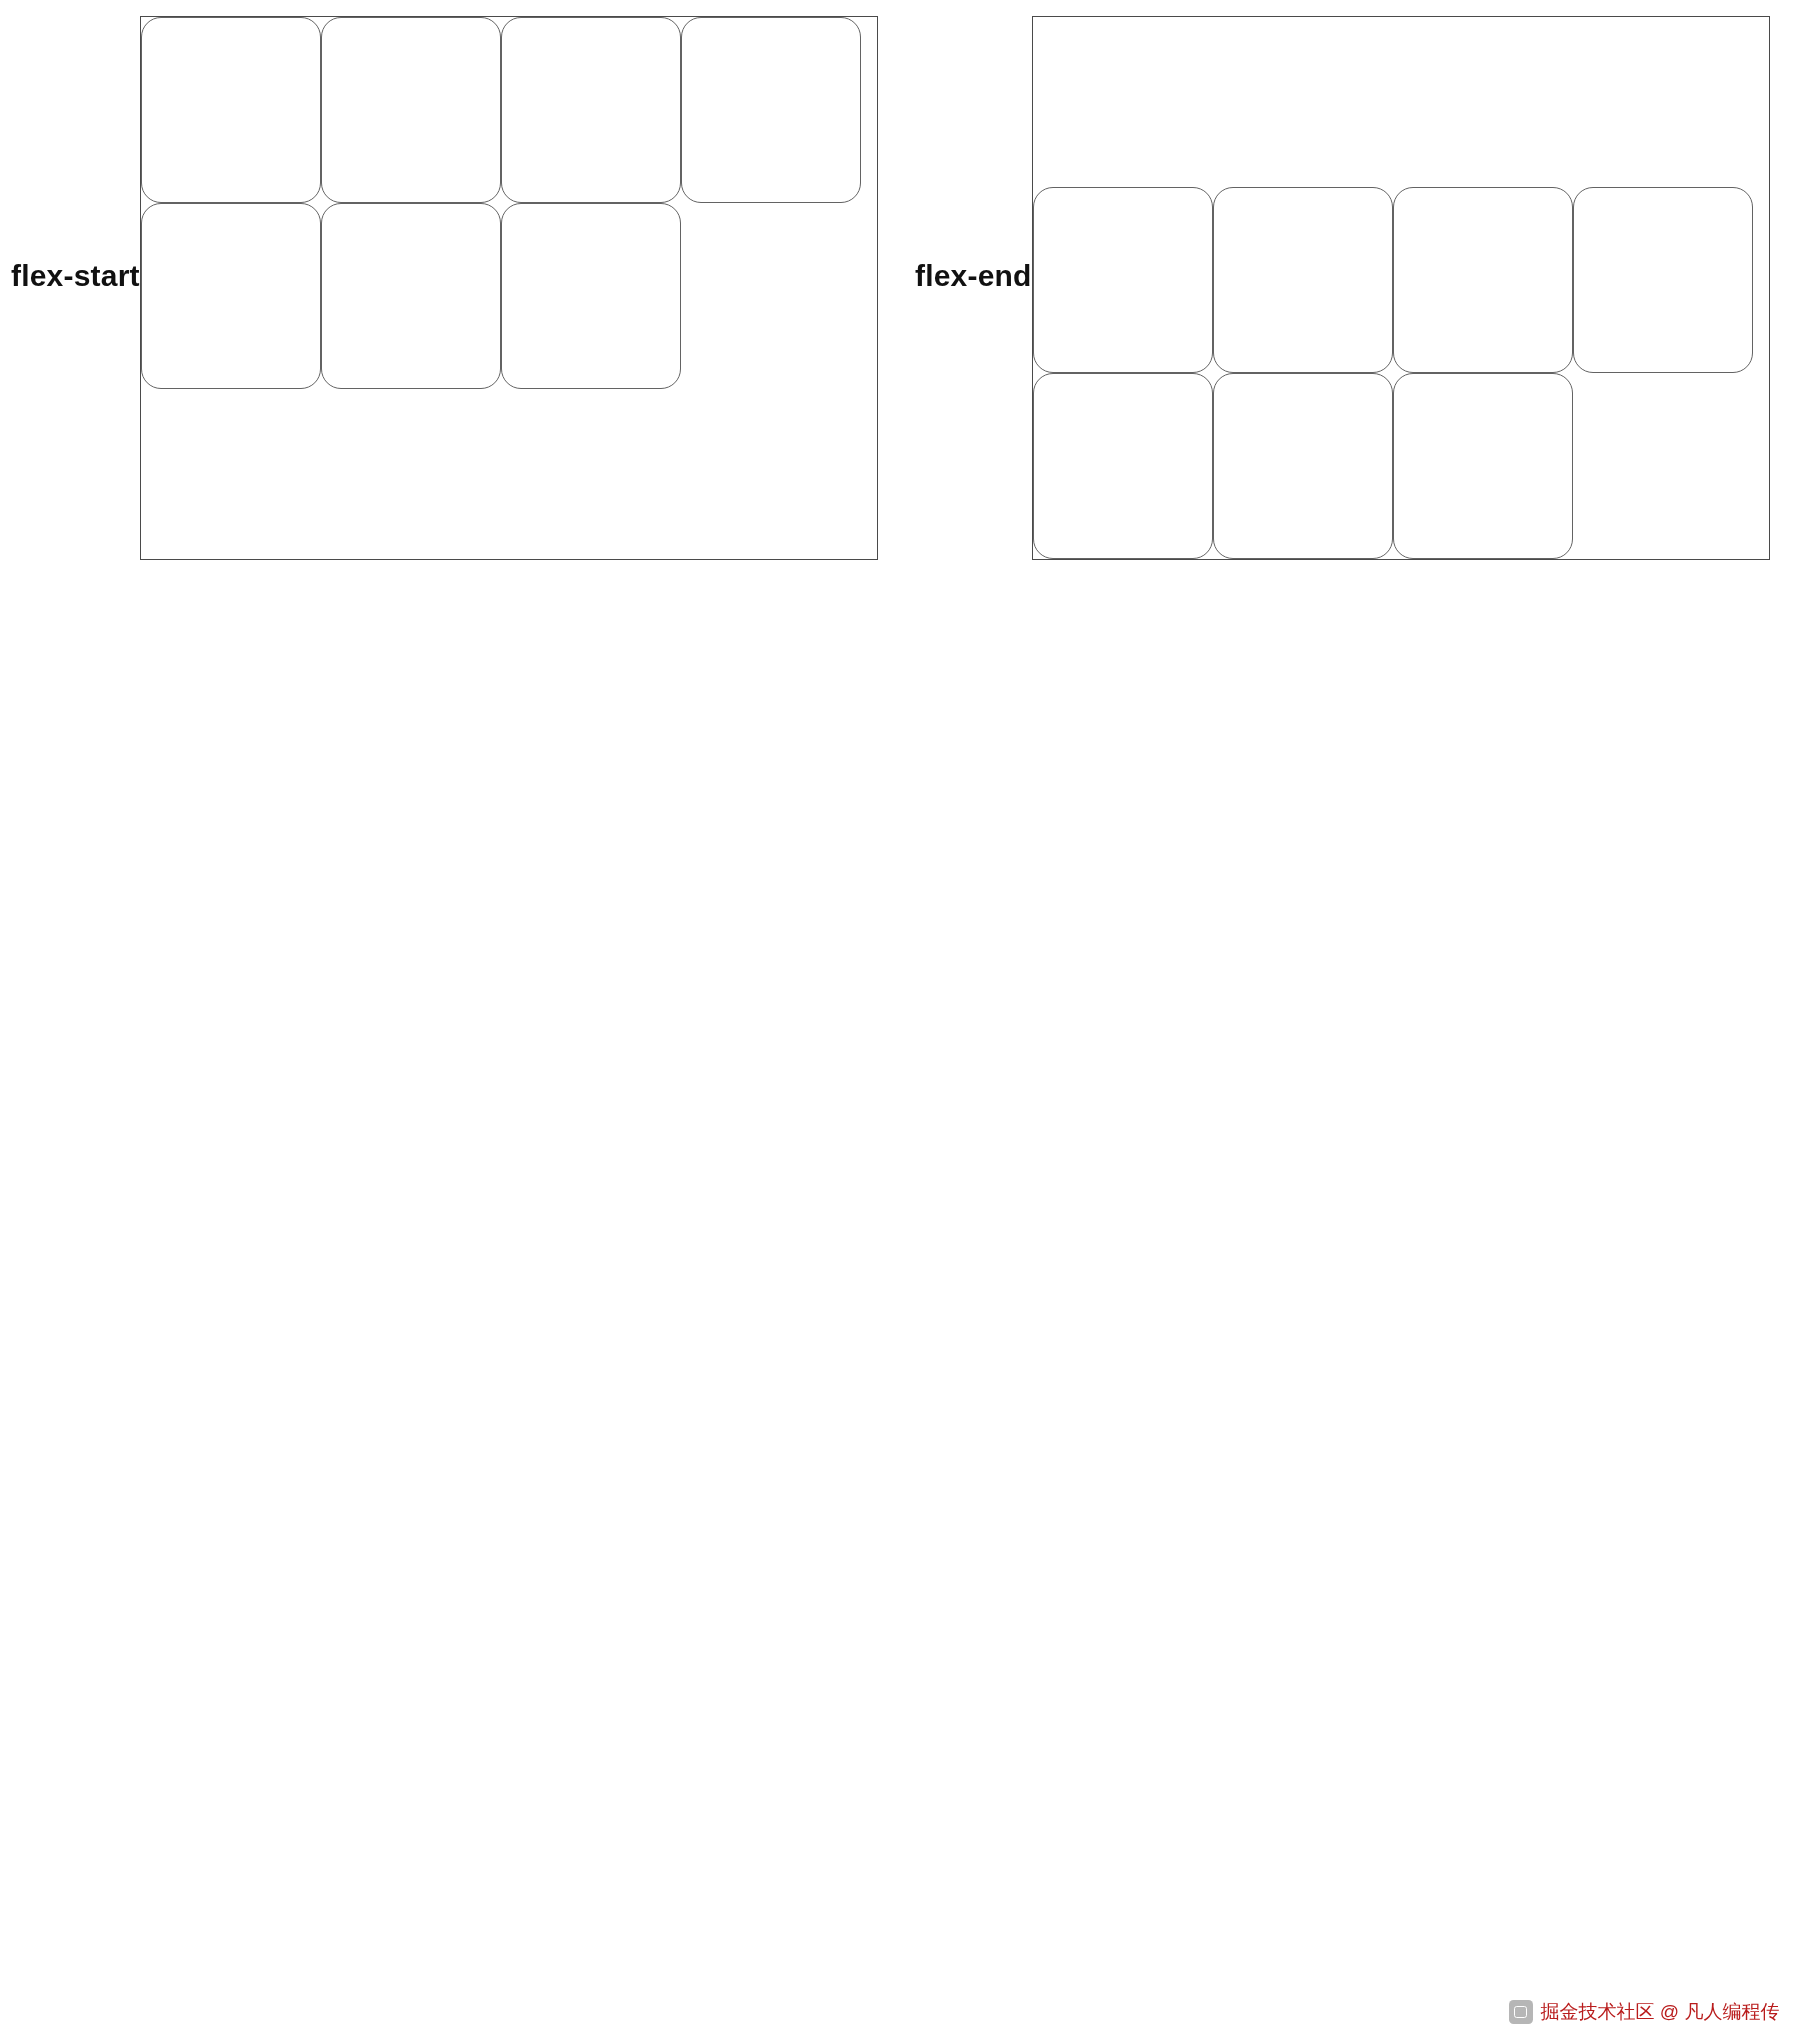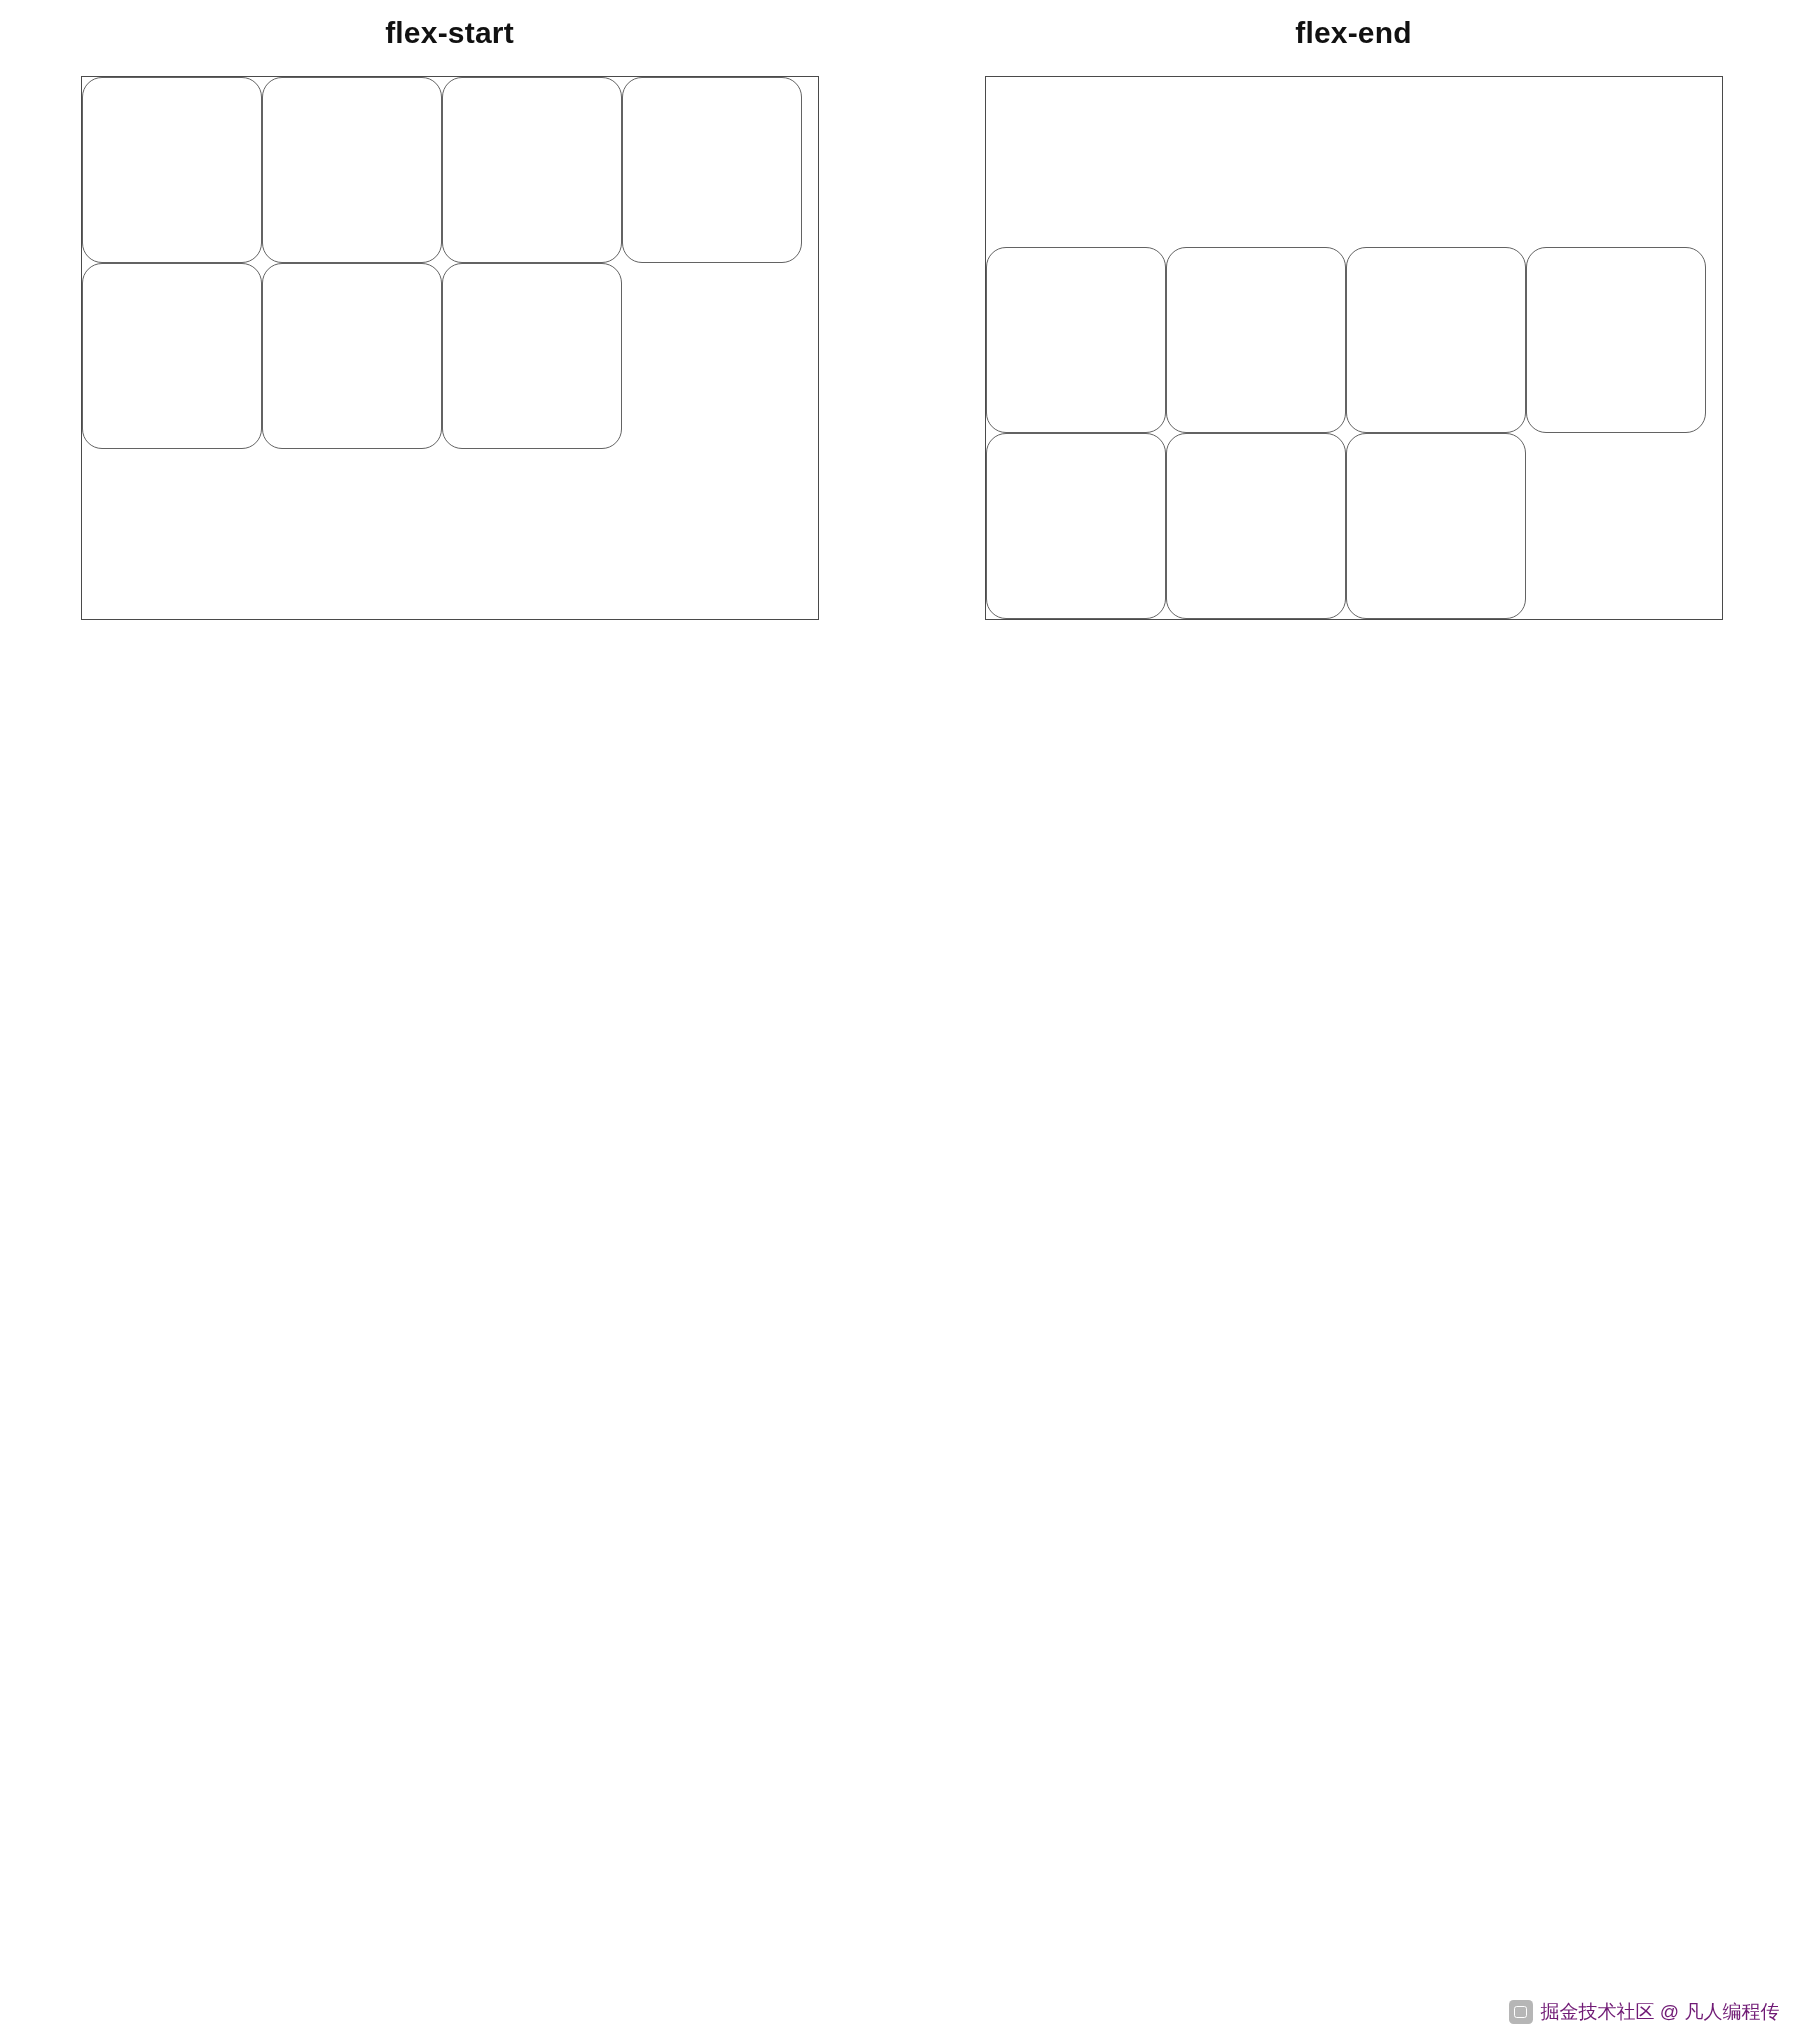--- a/index.html
+++ b/index.html
@@ -19,21 +19,20 @@
     display: grid;
     grid-template-columns: 1fr 1fr;
     grid-template-rows: auto auto auto;
     column-gap: 27px;
     row-gap: 33px;
     padding: 16.4px 11px 0 11px;
     box-sizing: border-box;
   }
   .cell {
     display: flex;
-    flex-direction: column;
     align-items: center;
   }
   .caption {
     font-size: 30px;
     font-weight: bold;
     letter-spacing: 0.2px;
     color: #111111;
     margin-bottom: 25.5px;
     text-align: center;
   }
@@ -65,21 +64,21 @@
   .ac-stretch { align-items: stretch; }
 
   
   .watermark {
     position: absolute;
     right: 23.6px;
     bottom: 18px;
     display: flex;
     align-items: center;
     gap: 8px;
-    color: #701a75;
+    color: #b91c1c;
     font-size: 19px;
     white-space: nowrap;
   }
   .wm-logo {
     width: 23.6px;
     height: 23.6px;
     border-radius: 4.5px;
     background: #b6b6b6;
     display: inline-block;
     position: relative;

